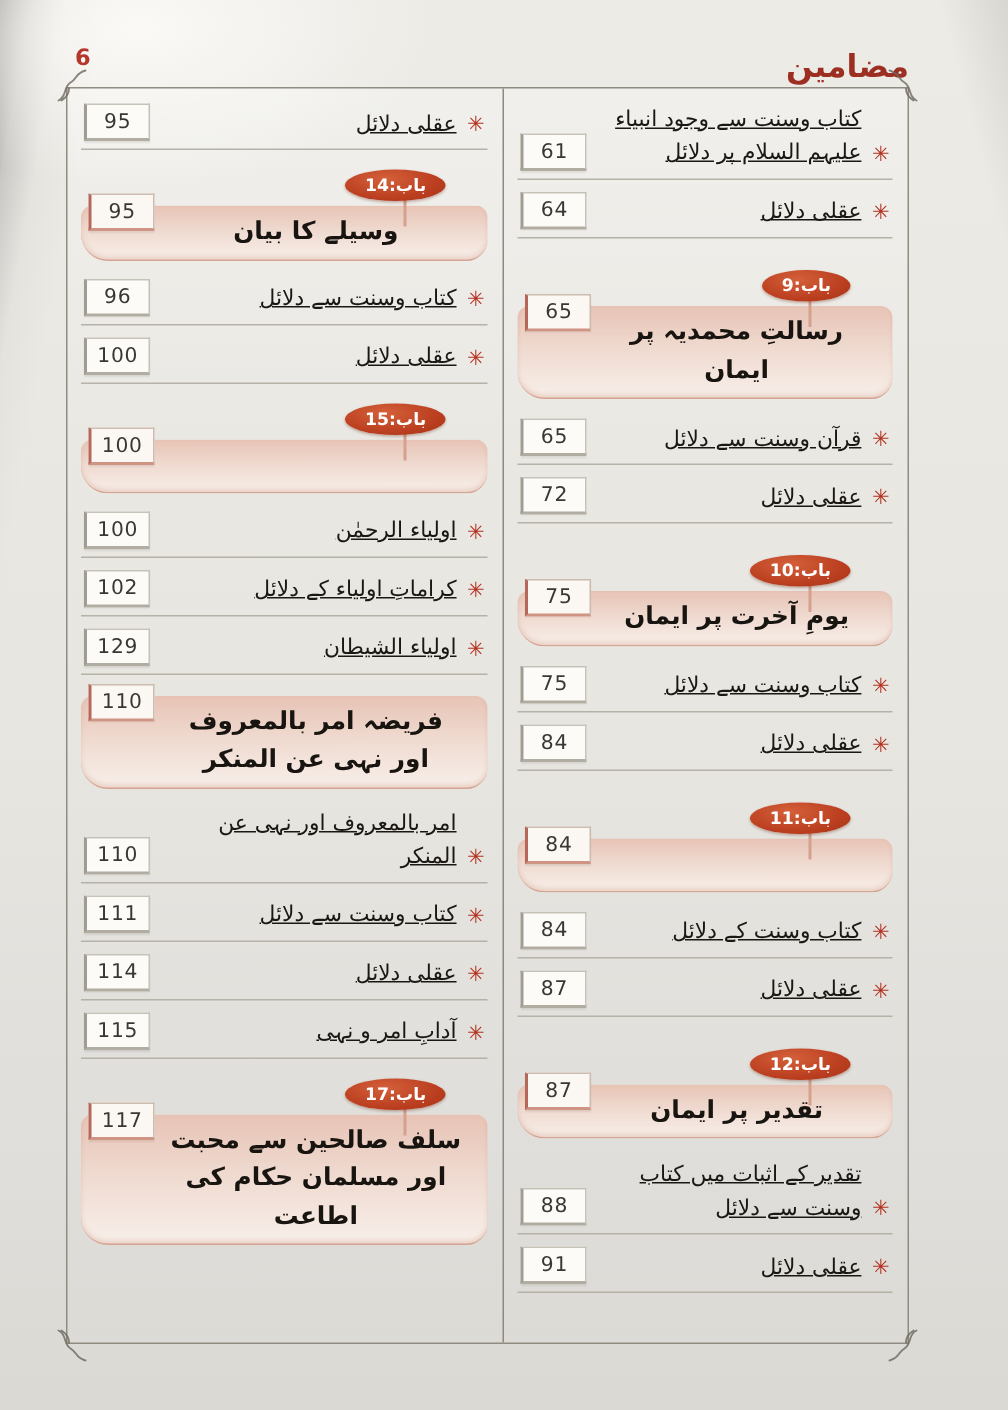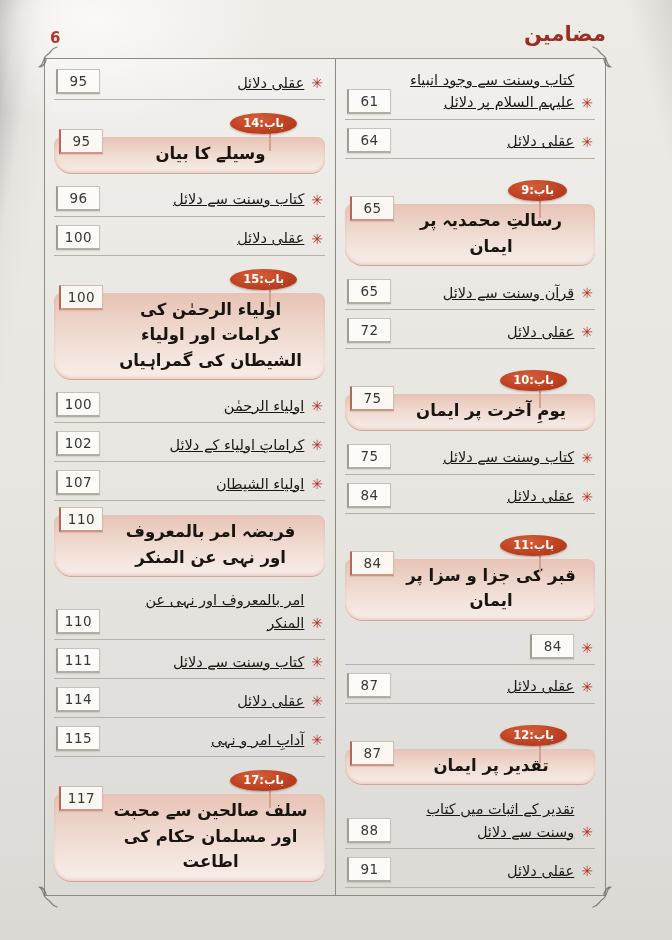--- a/index.html
+++ b/index.html
@@ -14,21 +14,21 @@
       linear-gradient(100deg, rgba(78,76,74,0.55) 0%, rgba(126,124,122,0.30) 2.6%, rgba(188,186,184,0.12) 5.2%, rgba(0,0,0,0) 8.5%),
       linear-gradient(255deg, rgba(120,118,116,0.18) 0%, rgba(0,0,0,0) 5%),
       linear-gradient(180deg, #ecebe6 0%, #e8e6e1 50%, #e0deda 82%, #dbd9d4 100%);
   }
 
   .pgnum {
     position:absolute; top:29px; left:50px; direction:ltr;
     color:#b5362a; font-size:15px; font-weight:bold;
   }
   .hdr {
-    position:absolute; top:22px; right:66px;
+    position:absolute; top:32px; right:66px;
     color:#9c2e22; font-size:21px; font-weight:bold; letter-spacing:1px;
   }
 
   .frame {
     position:absolute; left:44px; top:58px; width:562px; height:838px;
     border:1px solid #918c82;
     background:linear-gradient(180deg, rgba(255,255,255,0.25), rgba(255,255,255,0) 30%);
   }
 
   .corner { position:absolute; z-index:3; opacity:0.8; }
@@ -160,26 +160,26 @@
             <span class="flower">✳</span>
             <span class="etext">عقلی دلائل</span>
             <span class="numbox">84</span>
           </div>
           <div class="chapter">
             <div class="badge-row">
               <span class="stem"></span>
               <span class="badge">باب:11</span>
             </div>
             <div class="chap-box">
-              <span class="chap-title">قبر کی جزا و سزا پر ایمان</span>
               <span class="numbox chap-num">84</span>
             </div>
           </div>
           <div class="entry">
             <span class="flower">✳</span>
+            <span class="etext">کتاب وسنت کے دلائل</span>
             <span class="numbox">84</span>
           </div>
           <div class="entry">
             <span class="flower">✳</span>
             <span class="etext">عقلی دلائل</span>
             <span class="numbox">87</span>
           </div>
           <div class="chapter">
             <div class="badge-row">
               <span class="stem"></span>
@@ -226,38 +226,37 @@
             <span class="flower">✳</span>
             <span class="etext">عقلی دلائل</span>
             <span class="numbox">100</span>
           </div>
           <div class="chapter">
             <div class="badge-row">
               <span class="stem"></span>
               <span class="badge">باب:15</span>
             </div>
             <div class="chap-box">
-              <span class="chap-title">اولیاء الرحمٰن کی کرامات اور اولیاء الشیطان کی گمراہیاں</span>
               <span class="numbox chap-num">100</span>
             </div>
           </div>
           <div class="entry">
             <span class="flower">✳</span>
             <span class="etext">اولیاء الرحمٰن</span>
             <span class="numbox">100</span>
           </div>
           <div class="entry">
             <span class="flower">✳</span>
             <span class="etext">کراماتِ اولیاء کے دلائل</span>
             <span class="numbox">102</span>
           </div>
           <div class="entry">
             <span class="flower">✳</span>
             <span class="etext">اولیاء الشیطان</span>
-            <span class="numbox">107</span>
+            <span class="numbox">129</span>
           </div>
           <div class="chapter">
             <div class="chap-box">
               <span class="chap-title">فریضہ امر بالمعروف اور نہی عن المنکر</span>
               <span class="numbox chap-num">110</span>
             </div>
           </div>
           <div class="entry">
             <span class="flower">✳</span>
             <span class="etext">امر بالمعروف اور نہی عن المنکر</span>

